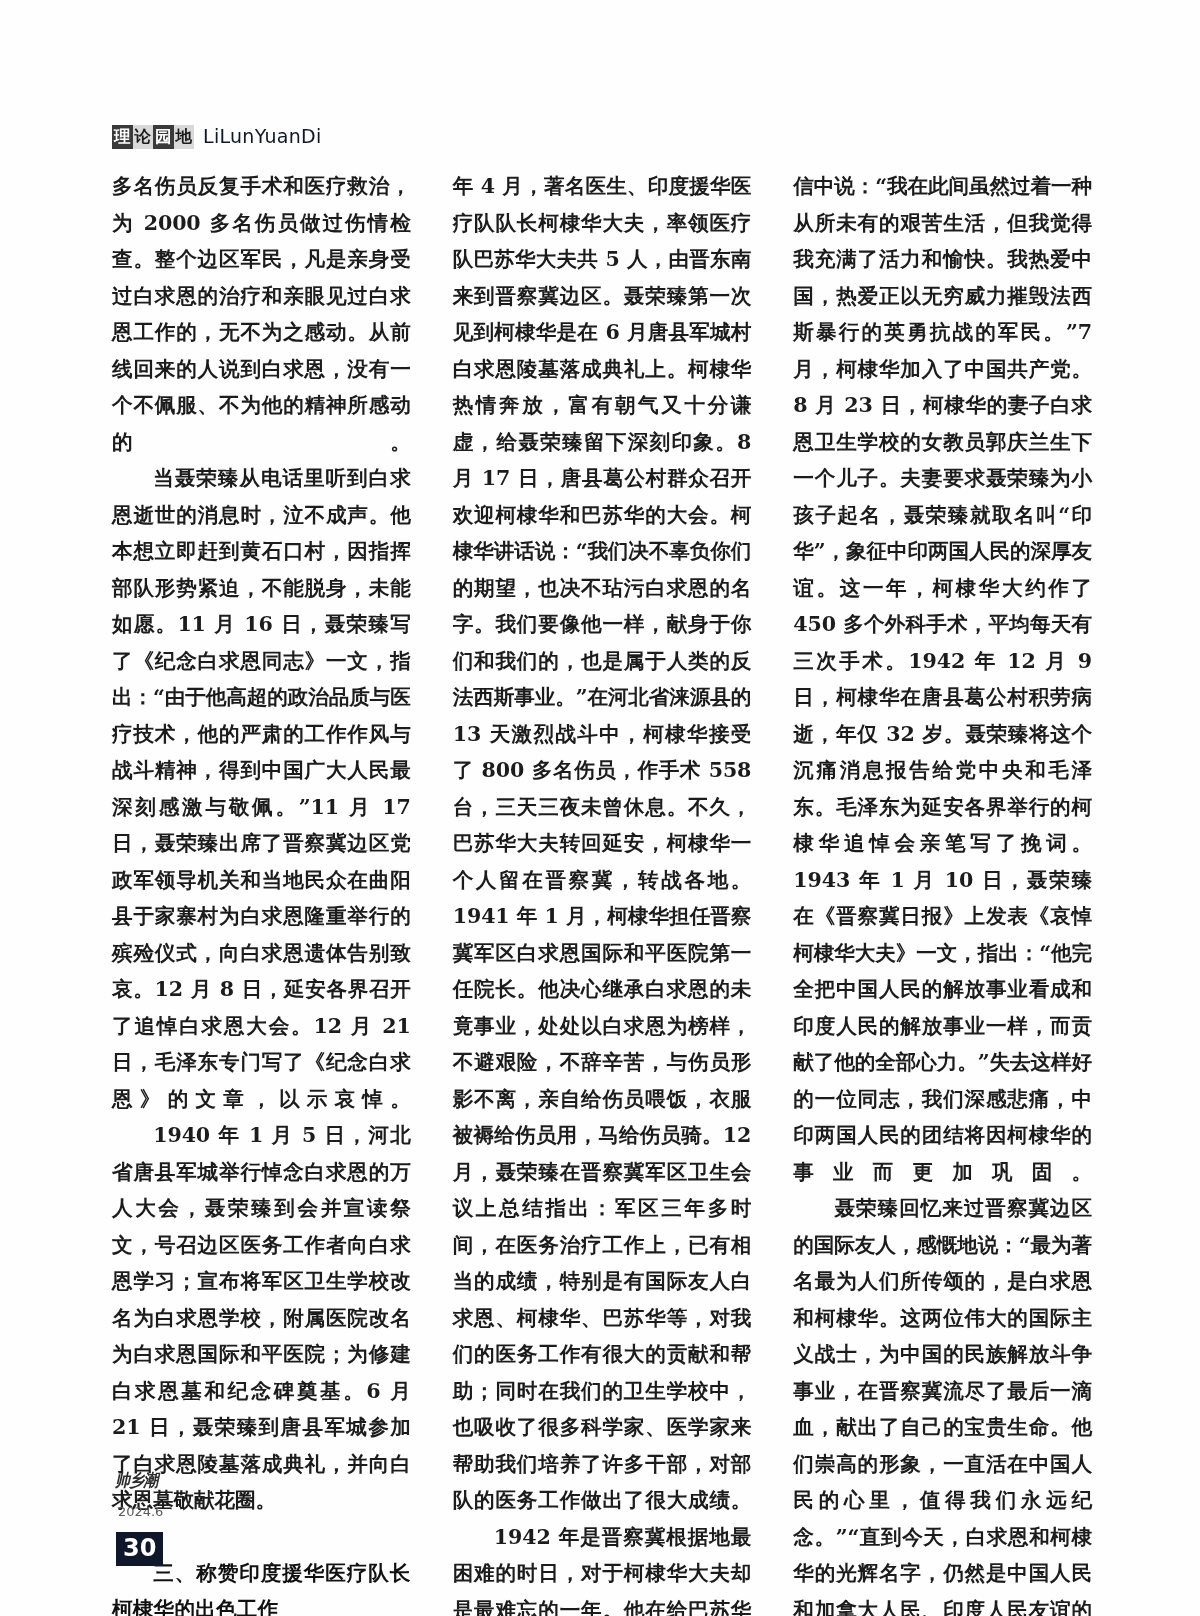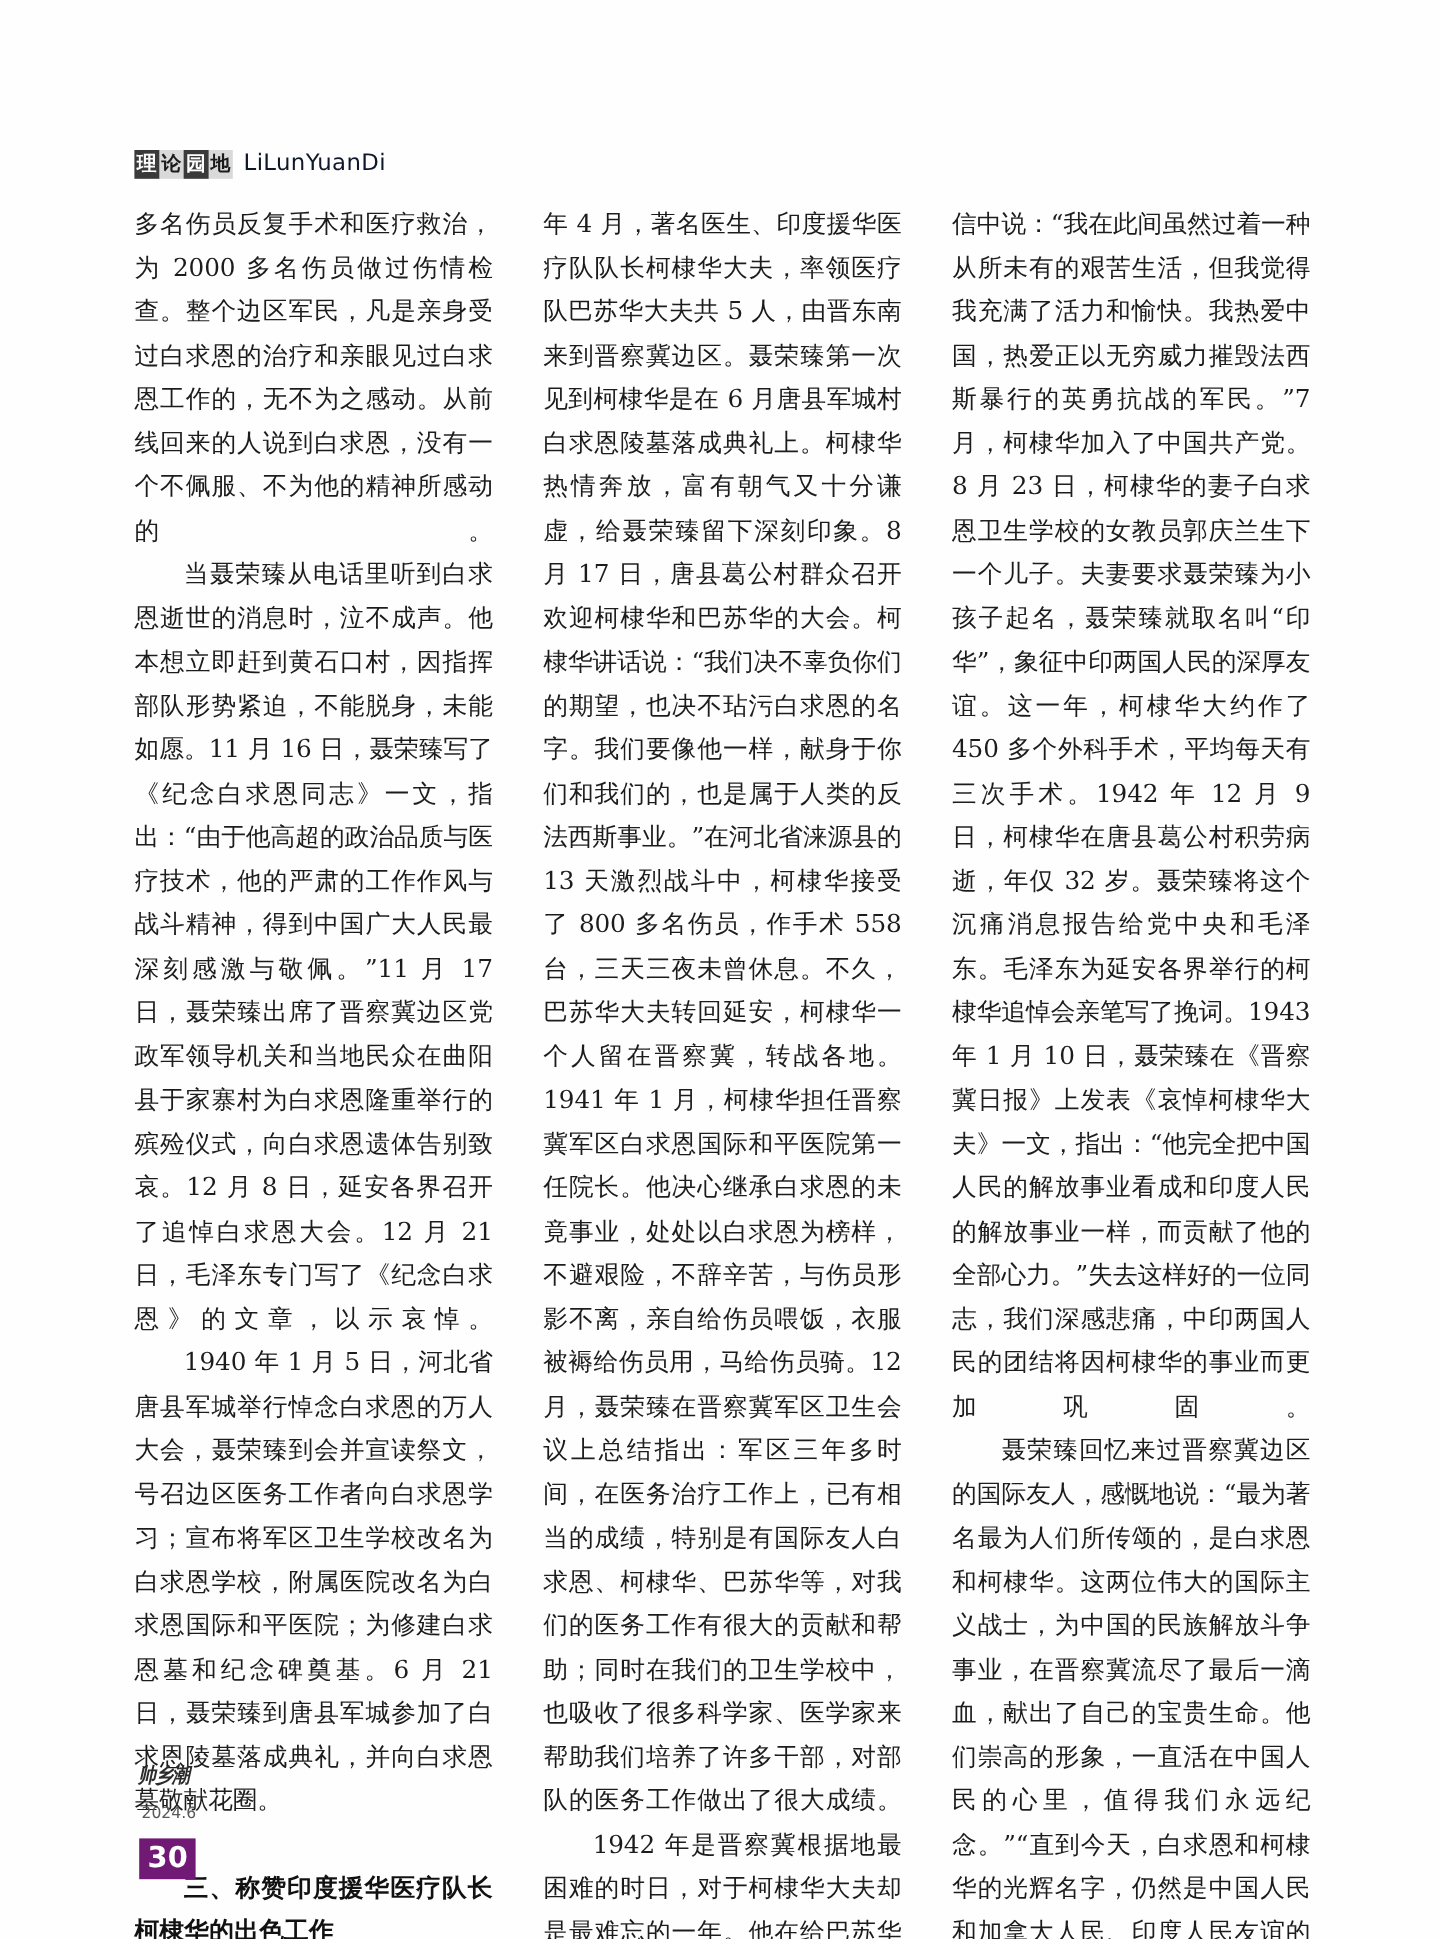--- a/index.html
+++ b/index.html
@@ -78,20 +78,21 @@
 
   .para {
     font-size: 20.6px;
     line-height: 36.5px;
     text-align: justify;
     text-justify: inter-ideograph;
     text-align-last: left;
     margin: 0;
     color: #1c1c1c;
     letter-spacing: -0.1px;
+    font-weight: bold;
   }
   .para.indent {
     text-indent: 2em;
   }
   .para.lastfull {
     text-align-last: justify;
   }
 
   .section-head {
     font-family: "DejaVu Sans", "Liberation Sans", sans-serif;
@@ -130,21 +131,21 @@
     font-style: italic;
   }
   .footer-date {
     font-family: "DejaVu Sans", "Liberation Sans", sans-serif;
     font-size: 13px;
     color: #5a5a5a;
     line-height: 24px;
     margin-left: 2px;
   }
   .footer-pageno {
-    background: #701a75;
+    background: #0f172a;
     color: #ffffff;
     font-family: "DejaVu Sans", "Liberation Sans", sans-serif;
     font-size: 24px;
     font-weight: bold;
     line-height: 30px;
     padding: 1px 7px 3px 7px;
     margin-left: 4px;
   }
 </style>
 </head>

